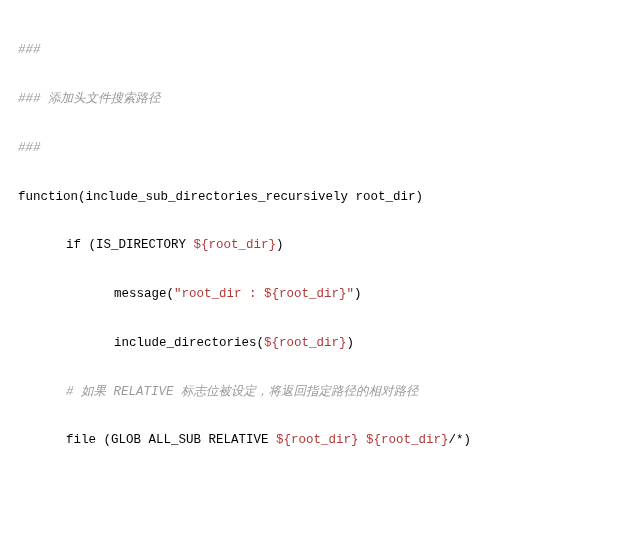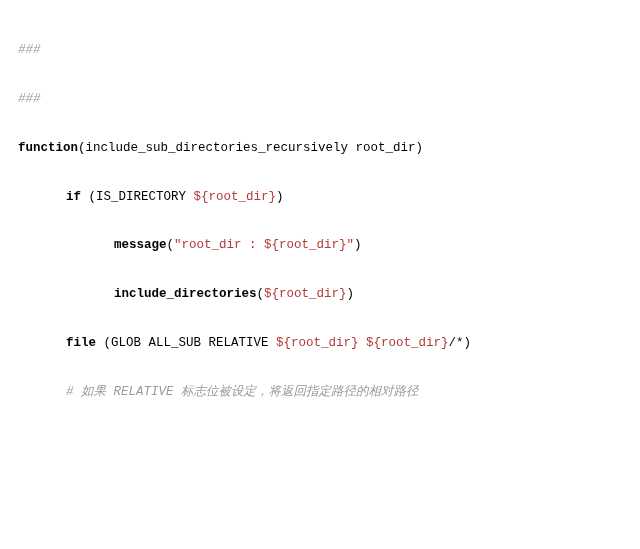--- a/index.html
+++ b/index.html
@@ -8,39 +8,40 @@
     font-family:"Courier New",Consolas,monospace;
     font-size:12.5px;
     line-height:1.95;
     color:#000;
     padding:14px 18px;
     width:640px;
     box-sizing:border-box;
   }
   .code{white-space:pre-wrap;word-break:break-word}
   .cm{color:#9a9a9a;font-style:italic}  
-  .kw{font-weight:bold}                  
+  .kw{font-weight:normal}                  
   .str{color:#b33838}                    
   .var{color:#b33838}                        
   .line{display:block}
   .i1{padding-left:48px}
   .i2{padding-left:96px}
 </style>
 </head>
 <body>
 
 <div class="code">
 <span class="line"><span class="cm">###</span></span>
+<span class="line"><span class="cm">### 添加头文件搜索路径</span></span>
 <span class="line"><span class="cm">###</span></span>
 <span class="line"><span class="kw">function</span><span>(include_sub_directories_recursively root_dir)</span></span>
 <span class="line i1"><span class="kw">if</span><span> (IS_DIRECTORY </span><span class="var">${root_dir}</span><span>)</span></span>
 <span class="line i2"><span class="kw">message</span><span>(</span><span class="str">"root_dir : </span><span class="str">${root_dir}</span><span class="str">"</span><span>)</span></span>
 <span class="line i2"><span class="kw">include_directories</span><span>(</span><span class="var">${root_dir}</span><span>)</span></span>
+<span class="line i1"><span class="cm"># 如果 RELATIVE 标志位被设定，将返回指定路径的相对路径</span></span>
 <span class="line i1"><span class="kw">file</span><span> (GLOB ALL_SUB RELATIVE </span><span class="var">${root_dir}</span><span> </span><span class="var">${root_dir}</span><span>/*)</span></span>
-<span class="line i1"><span class="cm"># 如果 RELATIVE 标志位被设定，将返回指定路径的相对路径</span></span>
 
 
 
 
 
 
 
 
 
 

